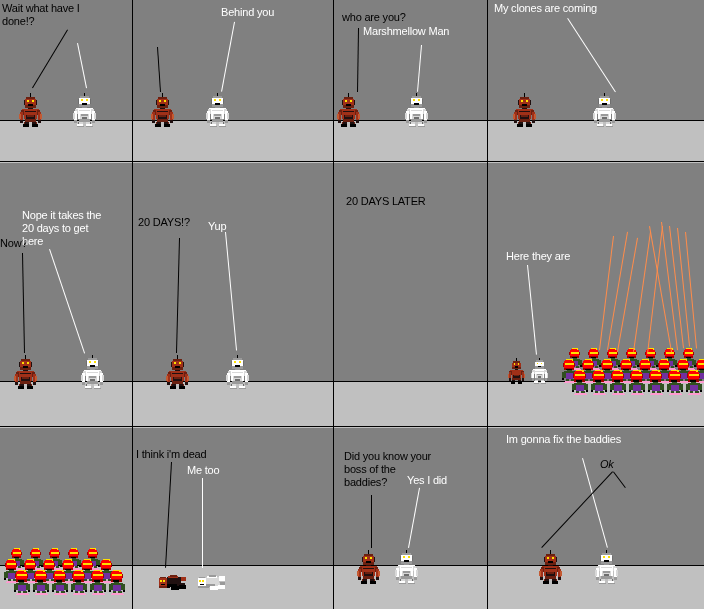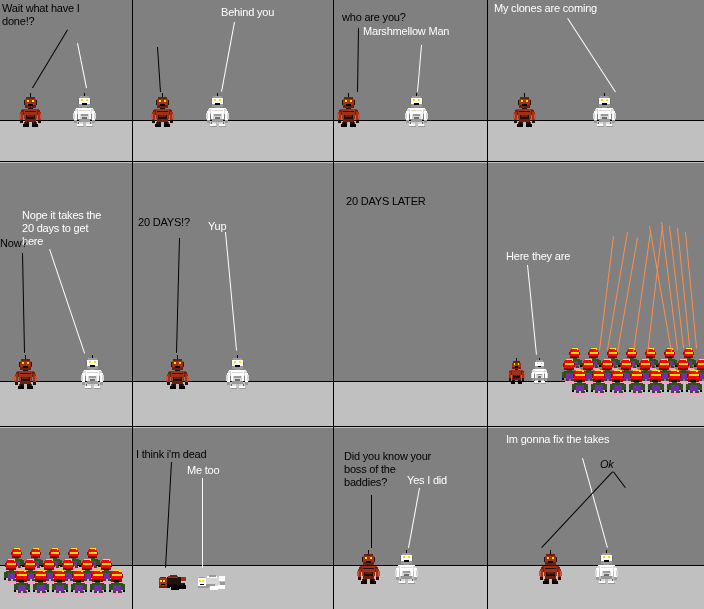--- a/index.html
+++ b/index.html
@@ -1951,21 +1951,21 @@
     <div class="say black" style="left: 138px; top: 216px; z-index: 40;">20 DAYS!?</div>
     <div class="say white" style="left: 208px; top: 220px; z-index: 40;">Yup</div>
     <div class="say caption" style="left: 346px; top: 195px; z-index: 40;">20 DAYS LATER</div>
     <div class="say white" style="left: 506px; top: 250px; z-index: 40;">Here they are</div>
     <div class="say black" style="left: 136px; top: 448px; z-index: 40;">I think i'm dead</div>
     <div class="say white" style="left: 187px; top: 464px; z-index: 40;">Me too</div>
     <div class="say black" style="left: 344px; top: 450px; z-index: 40;">Did you know your
 boss of the
 baddies?</div>
     <div class="say white" style="left: 407px; top: 474px; z-index: 40;">Yes I did</div>
-    <div class="say white" style="left: 506px; top: 433px; z-index: 40;">Im gonna fix the takes</div>
+    <div class="say white" style="left: 506px; top: 433px; z-index: 40;">Im gonna fix the baddies</div>
     <div class="say black" style="left: 600px; top: 458px; z-index: 40; font-style: italic;">Ok</div>
     <div class="vline" style="left: 132px; top: 0px; height: 609px; z-index: 50;"></div>
     <div class="vline" style="left: 333px; top: 0px; height: 609px; z-index: 50;"></div>
     <div class="vline" style="left: 487px; top: 0px; height: 609px; z-index: 50;"></div>
     <div class="hline" style="left: 0px; top: 161px; width: 704px; z-index: 50;"></div>
     <div class="hline" style="left: 0px; top: 426px; width: 704px; z-index: 50;"></div>
     <div class="hline" style="left: 0px; top: 120px; width: 704px; z-index: 5;"></div>
     <div class="hline" style="left: 0px; top: 381px; width: 704px; z-index: 5;"></div>
     <div class="hline" style="left: 0px; top: 565px; width: 704px; z-index: 5;"></div>
   </div>

